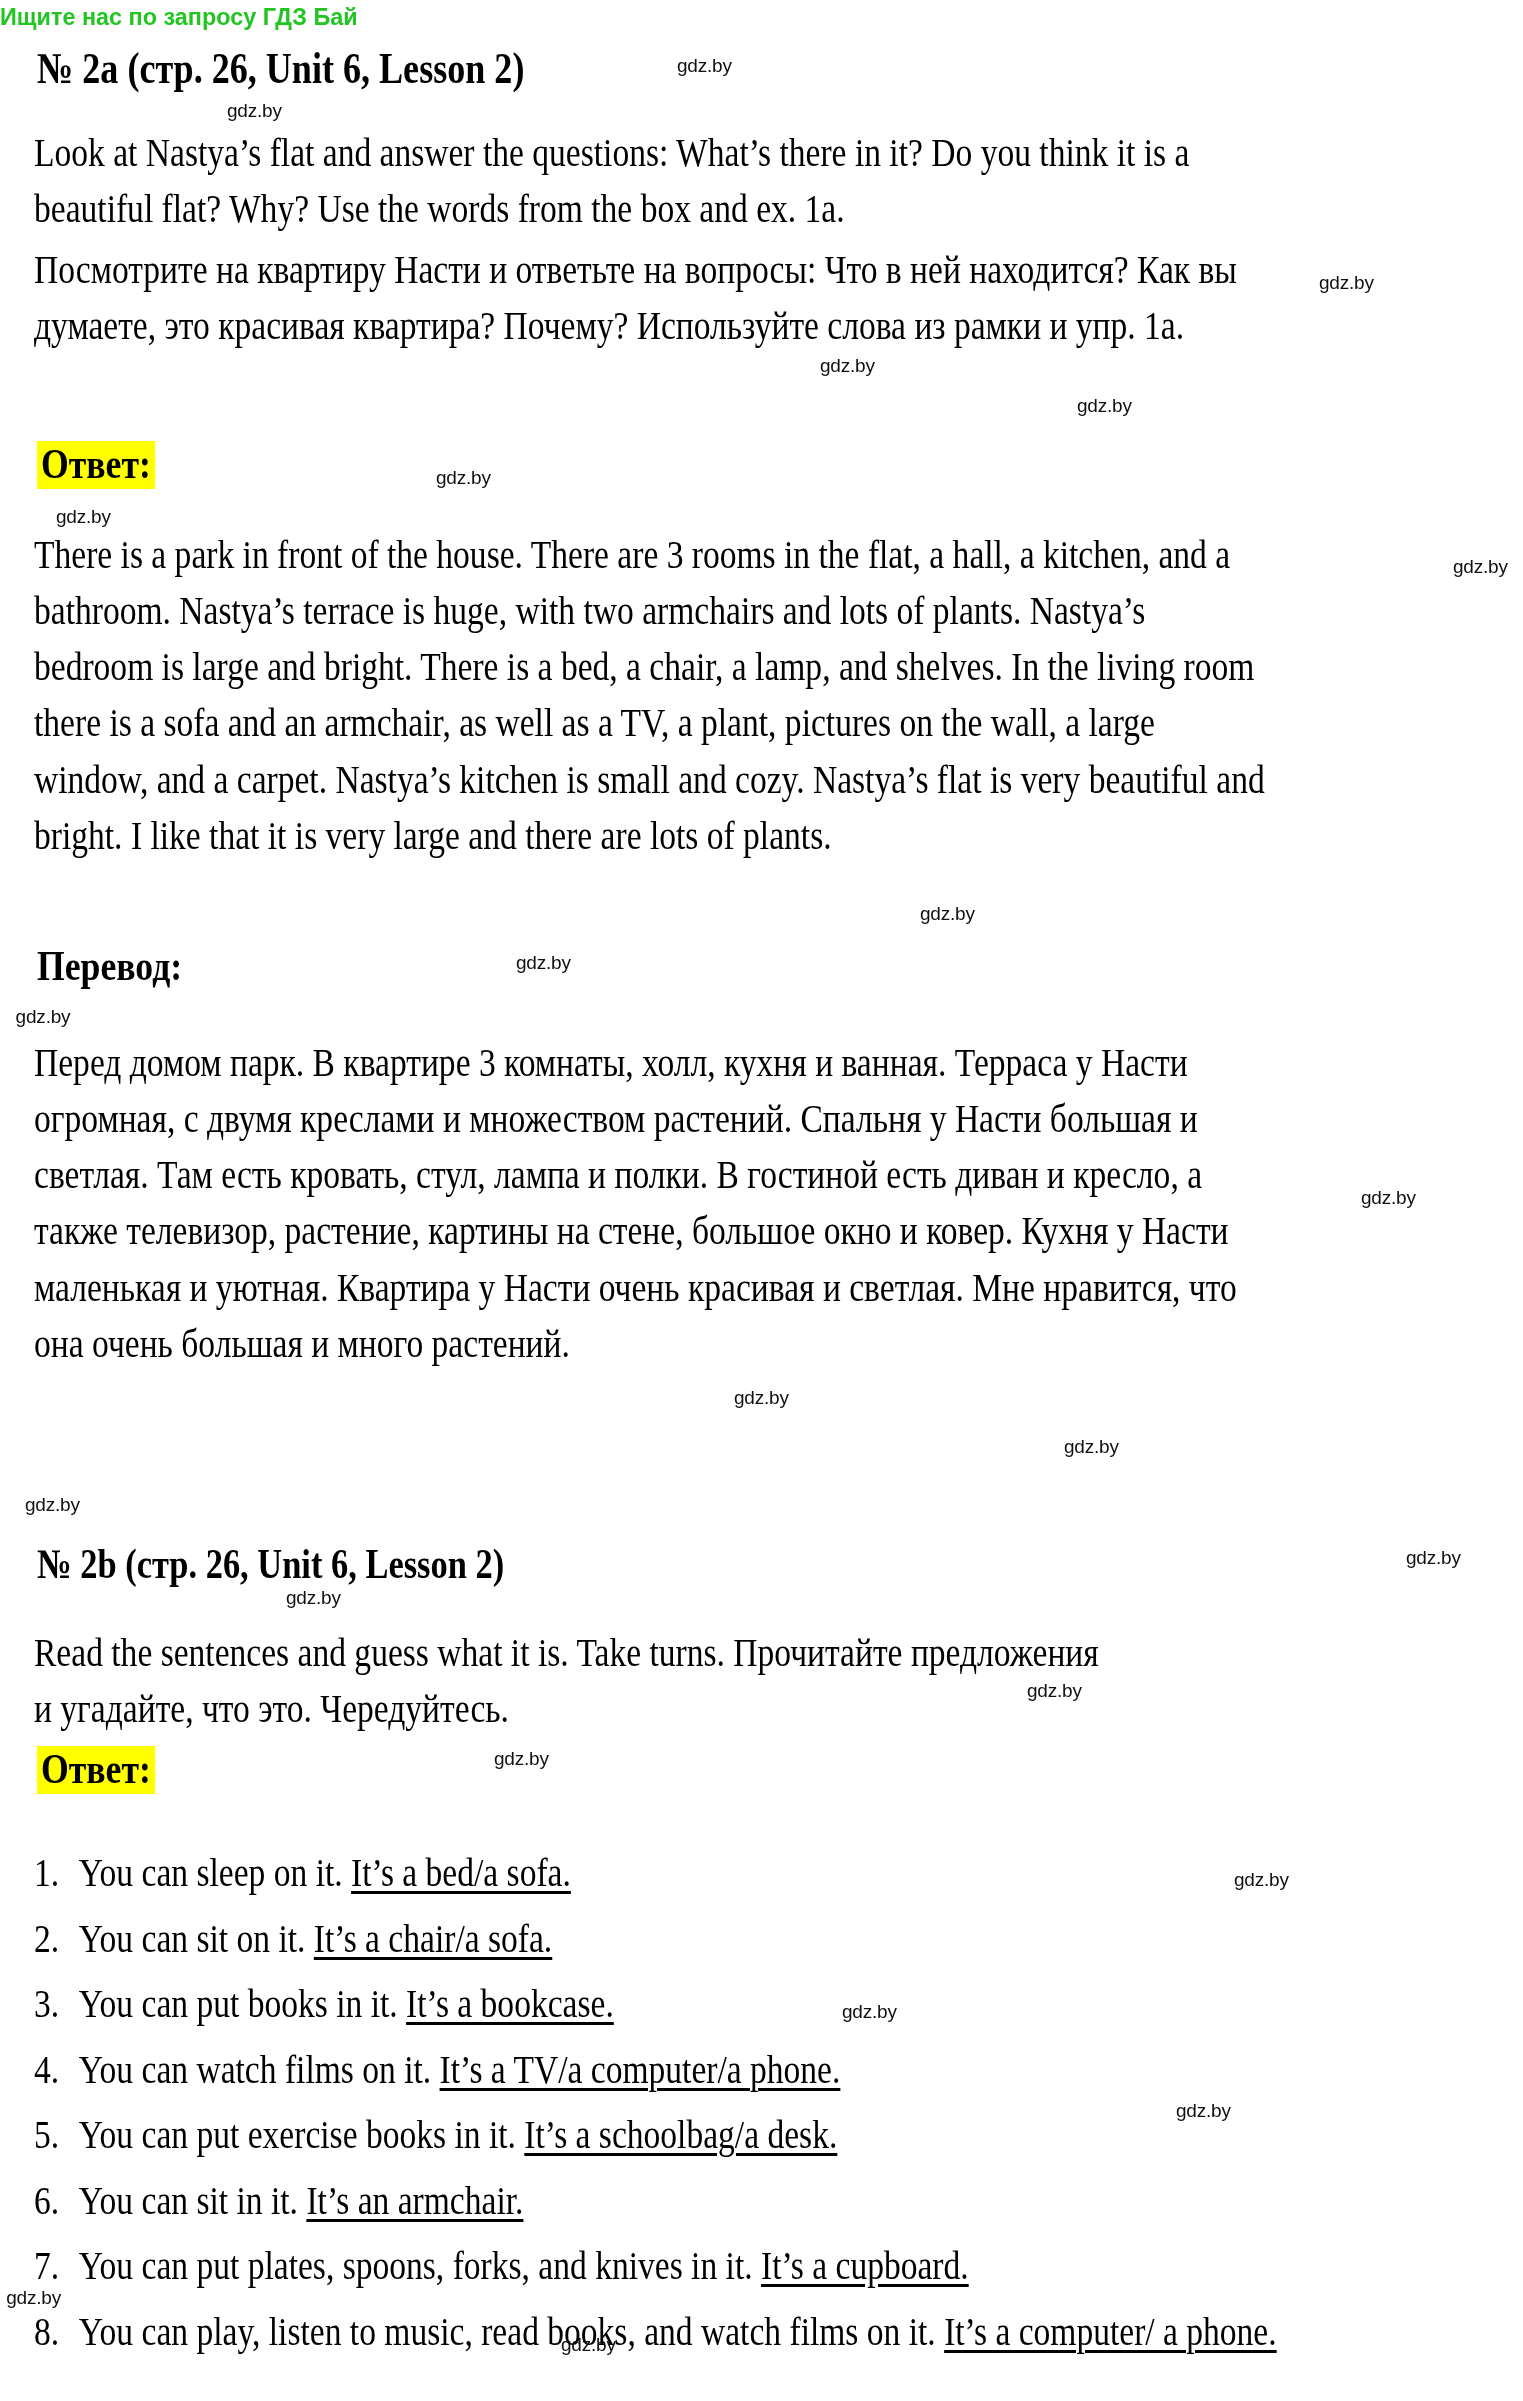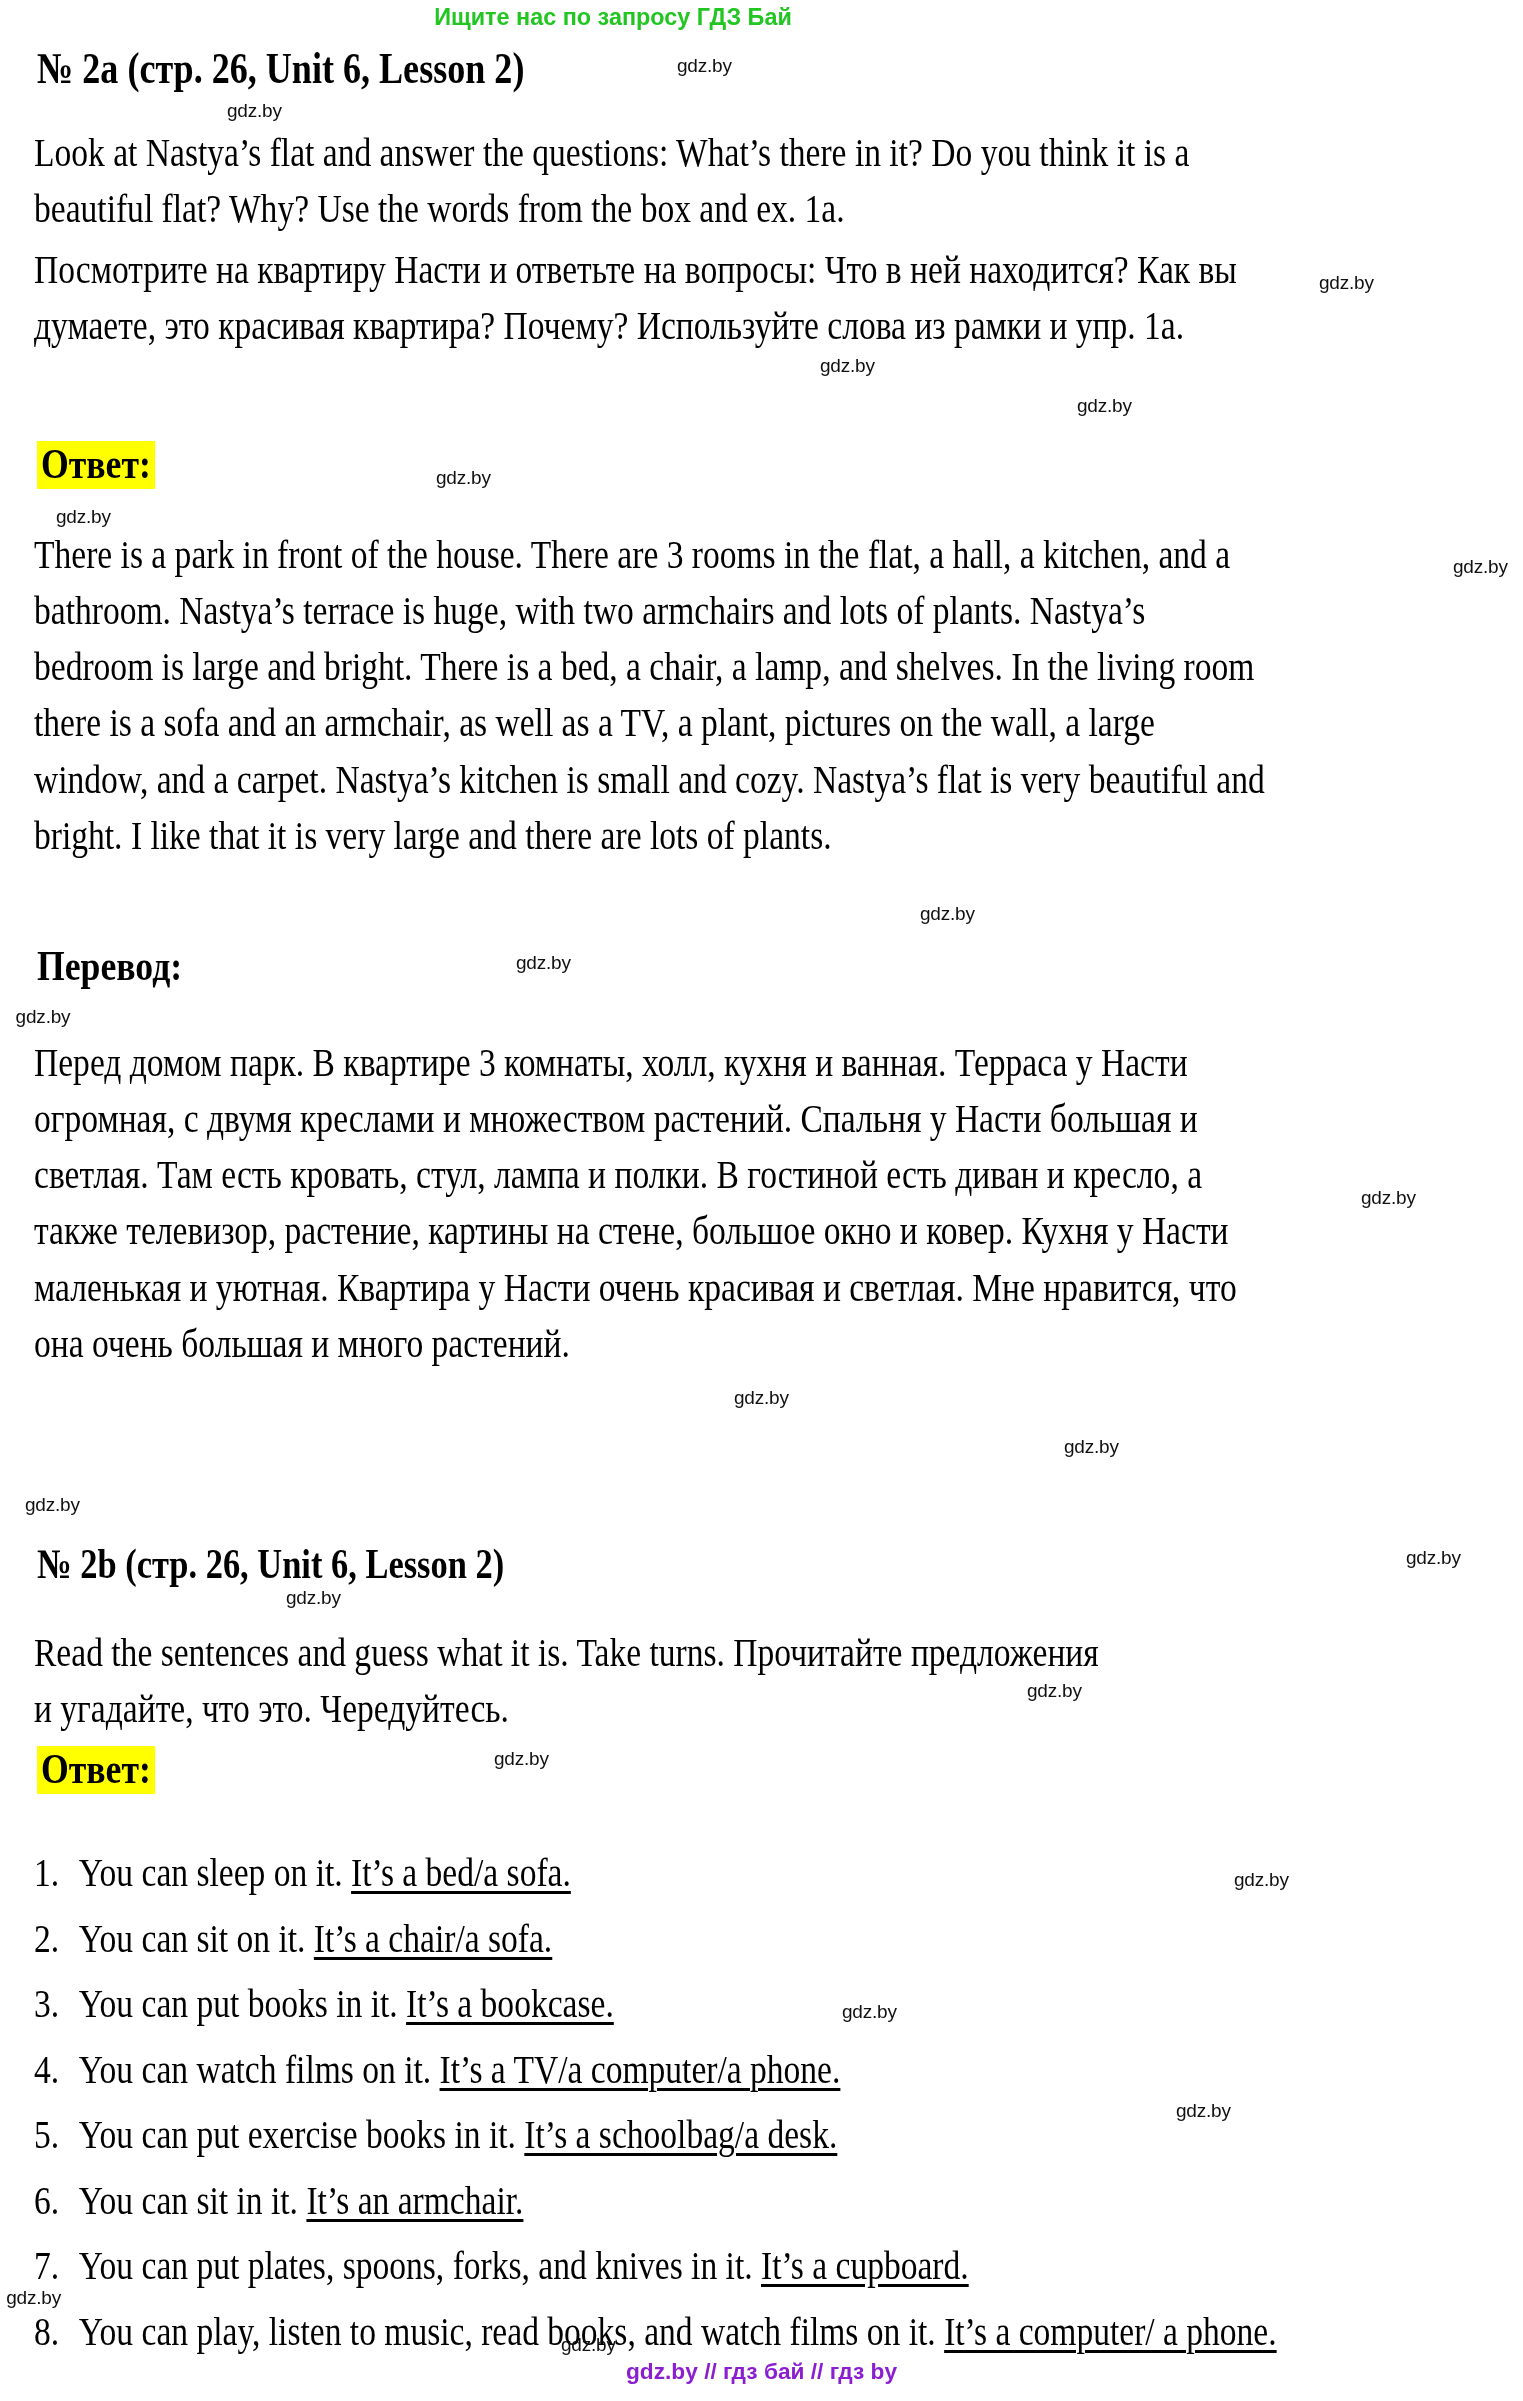--- a/index.html
+++ b/index.html
@@ -26,21 +26,21 @@
     letter-spacing: -0.2px;
     z-index: 5;
   }
 
   
   .promo {
     position: absolute;
     top: 3.9px;
     left: 0;
     width: 1226px;
-    text-align: center;
+    text-align: left;
     font-family: "Liberation Sans", "DejaVu Sans", sans-serif;
     font-size: 23.4px;
     font-weight: bold;
     color: #22c522;
     letter-spacing: 0px;
     z-index: 6;
   }
 
   
   .page {
@@ -202,16 +202,15 @@
   <div class="wm" style="left:1406px; top:1547px;">gdz.by</div>
   <div class="wm" style="left:286px;  top:1587px;">gdz.by</div>
   <div class="wm" style="left:1027px; top:1680px;">gdz.by</div>
   <div class="wm" style="left:494px;  top:1748px;">gdz.by</div>
   <div class="wm" style="left:1234px; top:1869px;">gdz.by</div>
   <div class="wm" style="left:842px; top:2001px;">gdz.by</div>
   <div class="wm" style="left:1176px; top:2100px;">gdz.by</div>
   <div class="wm" style="left:6.2px;    top:2287px;">gdz.by</div>
   <div class="wm" style="left:561px;  top:2334px;">gdz.by</div>
 
-  <div class="footer">gdz.by // гдз бай // гдз by</div>
 
 </div>
 
 
 </body></html>

